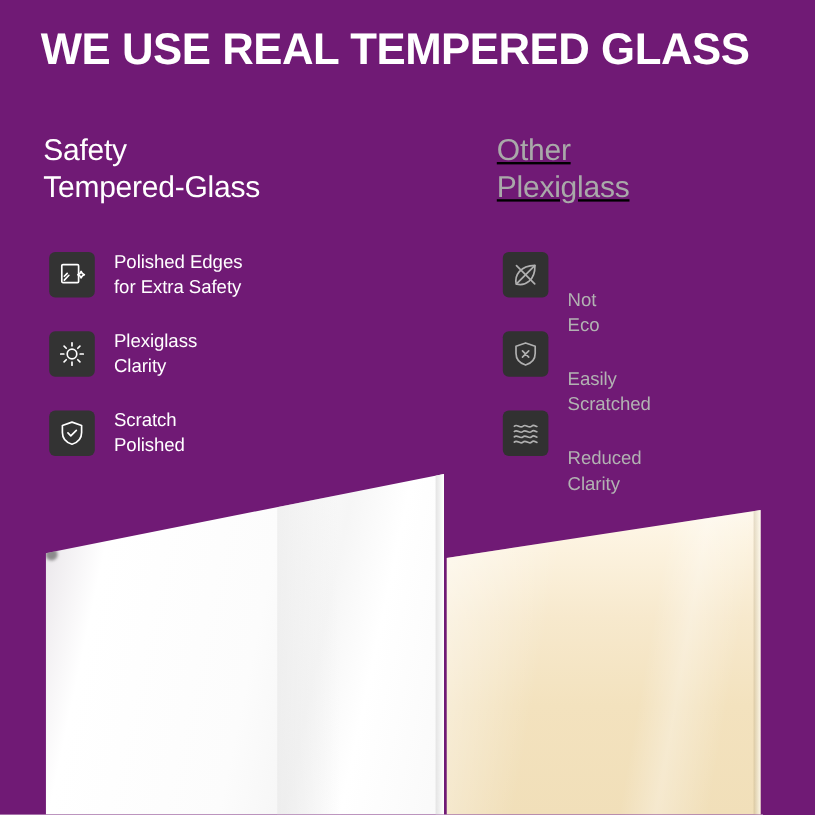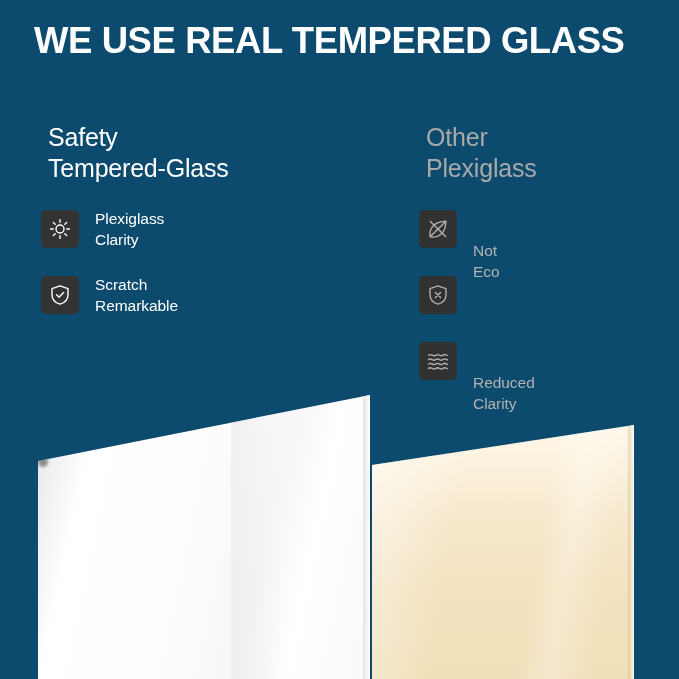--- a/index.html
+++ b/index.html
@@ -4,21 +4,21 @@
 <style>
   html, body {
     margin: 0;
     padding: 0;
     background: #ffffff;
   }
   #stage {
     position: relative;
     width: 679px;
     height: 679px;
-    background: #0c4a6e;
+    background: #701a75;
     overflow: hidden;
     font-family: "Liberation Sans", sans-serif;
     -webkit-font-smoothing: antialiased;
   }
 
   
   #headline {
     position: absolute;
     left: 34px;
     top: 18px;
@@ -32,28 +32,28 @@
     transform: scaleX(0.985);
     transform-origin: left top;
   }
 
   
   .column {
     position: absolute;
     top: 110px;
   }
   #col-left  { left: 36px;  width: 360px; }
-  #col-right { left: 414px; width: 250px; }
+  #col-right { left: 414px; width: 250px; text-decoration: underline; }
 
   .col-heading {
     font-size: 25px;
     font-weight: 400;
     line-height: 31px;
     letter-spacing: -0.2px;
-    margin: 12px;
+    margin: 0;
     white-space: pre-line;
   }
   #col-left  .col-heading { color: #ffffff; }
   #col-right .col-heading { color: #a9a9a9; }
 
   
   .features {
     position: absolute;
     top: 100px;
     left: 5px;
@@ -179,20 +179,32 @@
 <div id="stage">
 
   <div id="headline">WE USE REAL TEMPERED GLASS</div>
 
   <div class="column" id="col-left">
     <div class="col-heading">Safety
 Tempered-Glass</div>
 
     <div class="features">
 
+      <div class="feature-row">
+        <div class="icon-tile">
+          <svg width="24" height="24" viewBox="0 0 24 24" fill="none" stroke="#ffffff" stroke-width="1.4" stroke-linecap="round" stroke-linejoin="round">
+            <rect x="3.5" y="3.5" width="14" height="15" rx="1"></rect>
+            <path d="M5.6 16.4 L9.4 12.4"></path>
+            <path d="M5.6 13.2 L8.0 10.8"></path>
+            <path d="M19.6 9.2 l1.0 1.7 1.7 1.0 -1.7 1.0 -1.0 1.7 -1.0 -1.7 -1.7 -1.0 1.7 -1.0 z"></path>
+          </svg>
+        </div>
+        <div class="feature-label">Polished Edges
+for Extra Safety</div>
+      </div>
 
       <div class="feature-row">
         <div class="icon-tile">
           <svg width="24" height="24" viewBox="0 0 24 24" fill="none" stroke="#ffffff" stroke-width="1.4" stroke-linecap="round">
             <circle cx="12" cy="12" r="4"></circle>
             <path d="M12 2.6 V5.2 M12 18.8 V21.4 M2.6 12 H5.2 M18.8 12 H21.4
                      M5.4 5.4 L7.2 7.2 M16.8 16.8 L18.6 18.6
                      M18.6 5.4 L16.8 7.2 M7.2 16.8 L5.4 18.6"></path>
           </svg>
         </div>
@@ -201,21 +213,21 @@
       </div>
 
       <div class="feature-row">
         <div class="icon-tile">
           <svg width="24" height="24" viewBox="0 0 24 24" fill="none" stroke="#ffffff" stroke-width="1.4" stroke-linecap="round" stroke-linejoin="round">
             <path d="M12 2.8 L20 5.6 V11.4 C20 16.4 16.6 19.8 12 21.2 C7.4 19.8 4 16.4 4 11.4 V5.6 Z"></path>
             <path d="M8.6 11.8 L11 14.2 L15.6 9.6"></path>
           </svg>
         </div>
         <div class="feature-label">Scratch
-Remarkable</div>
+Polished</div>
       </div>
 
     </div>
   </div>
 
   <div class="column" id="col-right">
     <div class="col-heading">Other
 Plexiglass</div>
 
     <div class="features">
@@ -232,20 +244,22 @@
 Eco</div>
       </div>
 
       <div class="feature-row">
         <div class="icon-tile">
           <svg width="24" height="24" viewBox="0 0 24 24" fill="none" stroke="#b0b0b0" stroke-width="1.4" stroke-linecap="round" stroke-linejoin="round">
             <path d="M12 2.8 L20 5.6 V11.4 C20 16.4 16.6 19.8 12 21.2 C7.4 19.8 4 16.4 4 11.4 V5.6 Z"></path>
             <path d="M9.4 9.4 L14.6 14.6 M14.6 9.4 L9.4 14.6"></path>
           </svg>
         </div>
+        <div class="feature-label">Easily
+Scratched</div>
       </div>
 
       <div class="feature-row">
         <div class="icon-tile">
           <svg width="24" height="24" viewBox="0 0 24 24" fill="none" stroke="#b0b0b0" stroke-width="1.4" stroke-linecap="round">
             <path d="M2.6 6.2 C5 3.8 7.4 8.6 9.8 6.2 C12.2 3.8 14.6 8.6 17 6.2 C19 4.2 20.4 6.6 21.4 6.4"></path>
             <path d="M2.6 10.6 C5 8.2 7.4 13 9.8 10.6 C12.2 8.2 14.6 13 17 10.6 C19 8.6 20.4 11 21.4 10.8"></path>
             <path d="M2.6 15.0 C5 12.6 7.4 17.4 9.8 15.0 C12.2 12.6 14.6 17.4 17 15.0 C19 13.0 20.4 15.4 21.4 15.2"></path>
             <path d="M2.6 19.4 C5 17.0 7.4 21.8 9.8 19.4 C12.2 17.0 14.6 21.8 17 19.4 C19 17.4 20.4 19.8 21.4 19.6"></path>
           </svg>

